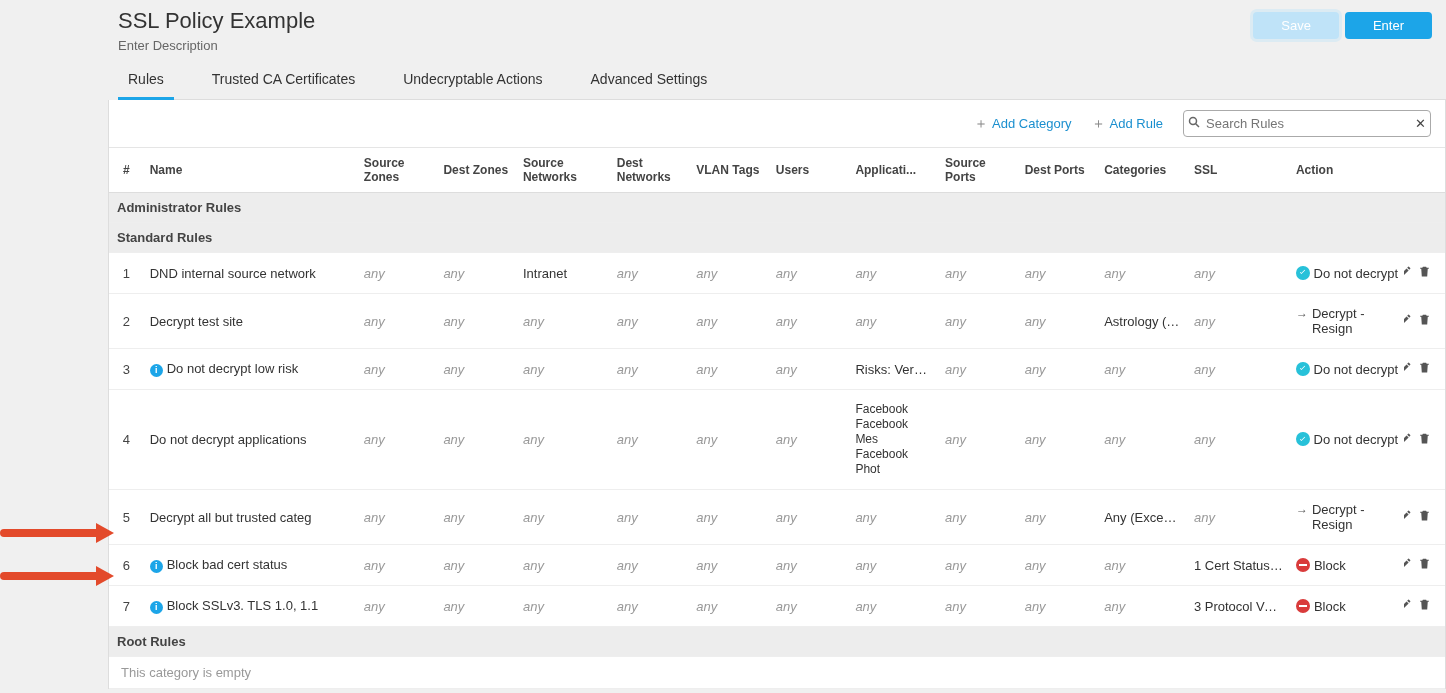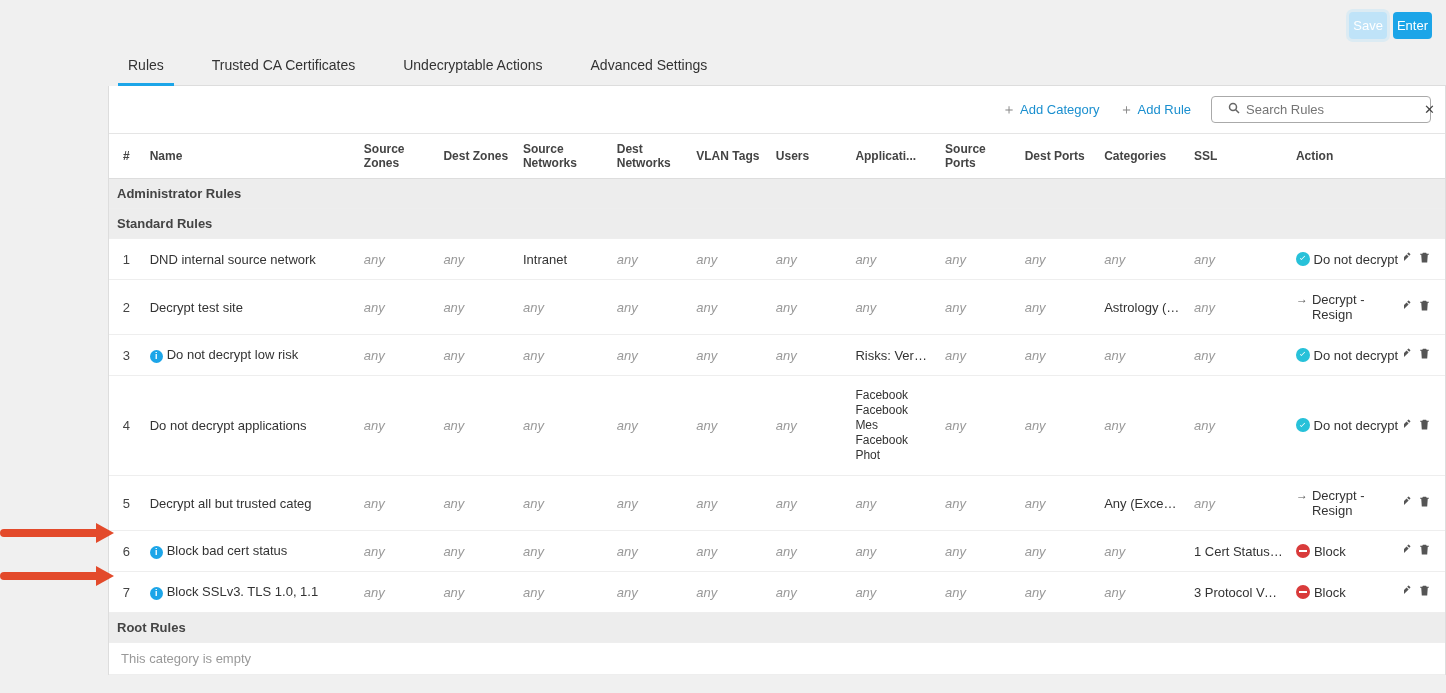--- a/index.html
+++ b/index.html
@@ -37,21 +37,21 @@
     font-size: 13px;
   }
   .button-group {
     display: flex;
     gap: 6px;
     padding-top: 4px;
   }
   .btn {
     border: none;
     border-radius: 4px;
-    padding: 6px 4px;
+    padding: 6px 28px;
     font-size: 13px;
     cursor: pointer;
   }
   .btn-save {
     background: #bfe3f8;
     color: #fff;
     box-shadow: 0 0 0 3px rgba(191,227,248,0.4);
   }
   .btn-cancel {
     background: #1ca5e8;
@@ -99,22 +99,22 @@
     color: #888;
     font-size: 14px;
     font-weight: 400;
   }
   .search-wrap {
     position: relative;
     display: flex;
     align-items: center;
     border: 1px solid #aaa;
     border-radius: 4px;
-    padding: 4px 16px;
-    width: 220px;
+    padding: 4px 4px;
+    width: 248px;
     background: #fff;
   }
   .search-wrap .mag { color: #666; font-size: 12px; margin-right: 4px;}
   .search-wrap input {
     border: none;
     outline: none;
     flex: 1;
     font-size: 13px;
   }
   .search-wrap .clear { color: #444; cursor: pointer; font-size: 13px; }
@@ -217,20 +217,22 @@
   }
 </style>
 </head>
 <body>
 
 <div class="page">
 
   <div class="header-area">
     <div class="title-row">
       <div class="title-block">
+        <h1 class="page-title">SSL Policy Example</h1>
+        <div class="desc-placeholder">Enter Description</div>
       </div>
       <div class="button-group">
         <button class="btn btn-save">Save</button>
         <button class="btn btn-cancel">Enter</button>
       </div>
     </div>
     <div class="tabs">
       <div class="tab active">Rules</div>
       <div class="tab">Trusted CA Certificates</div>
       <div class="tab">Undecryptable Actions</div>

